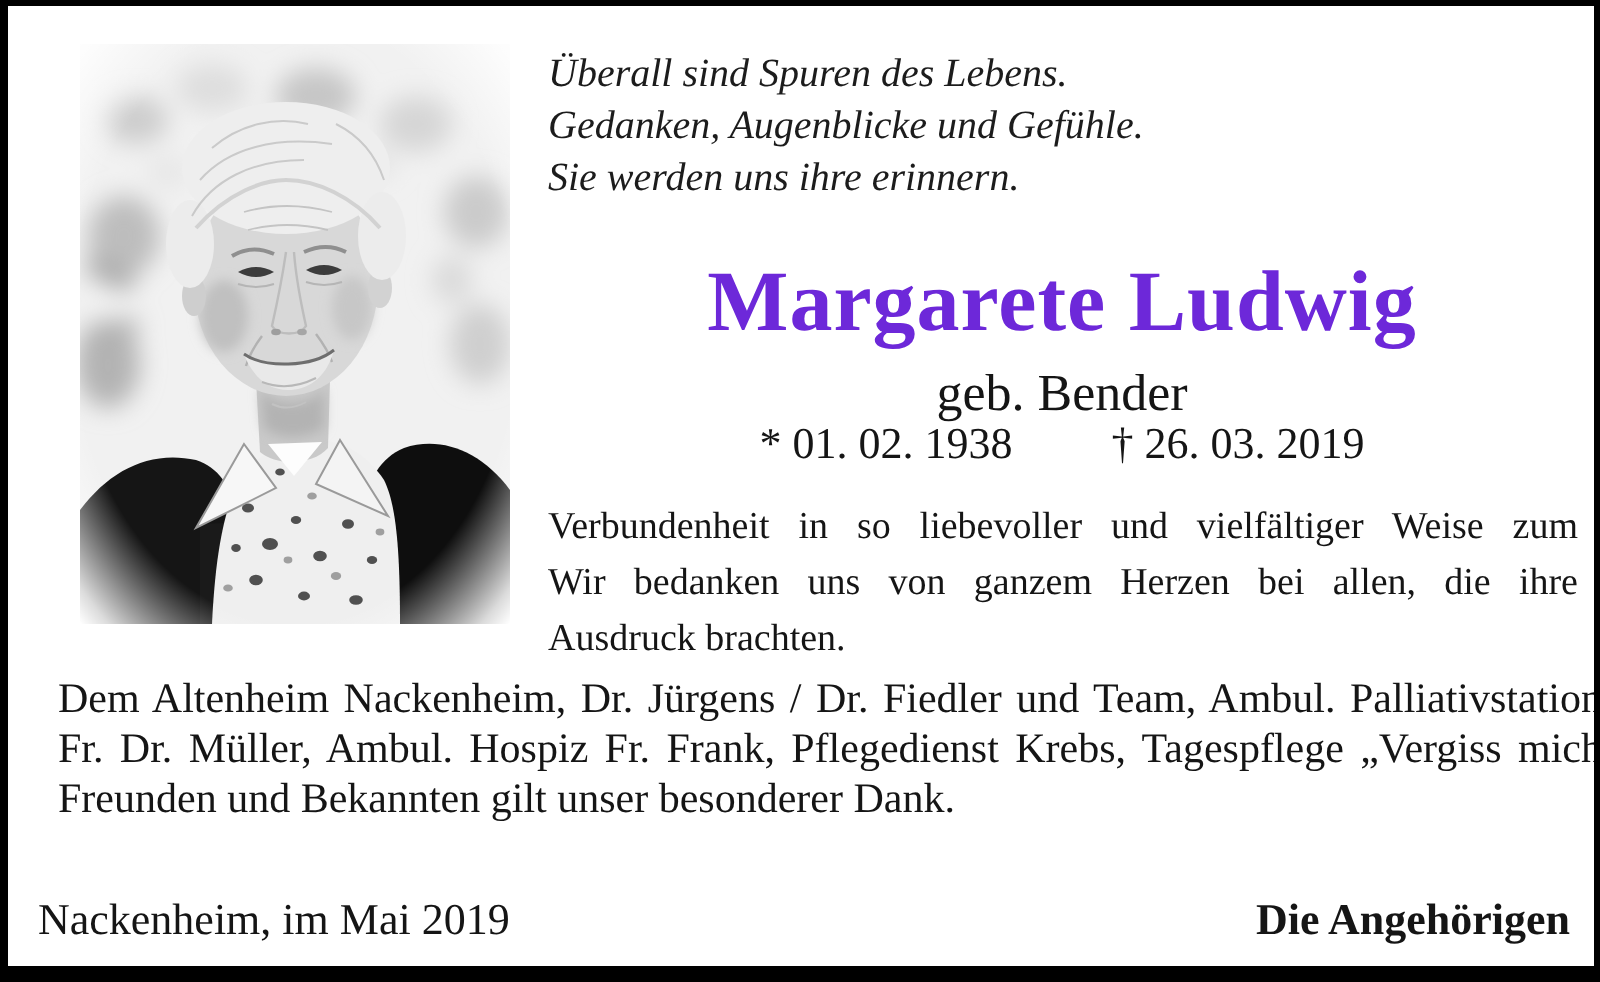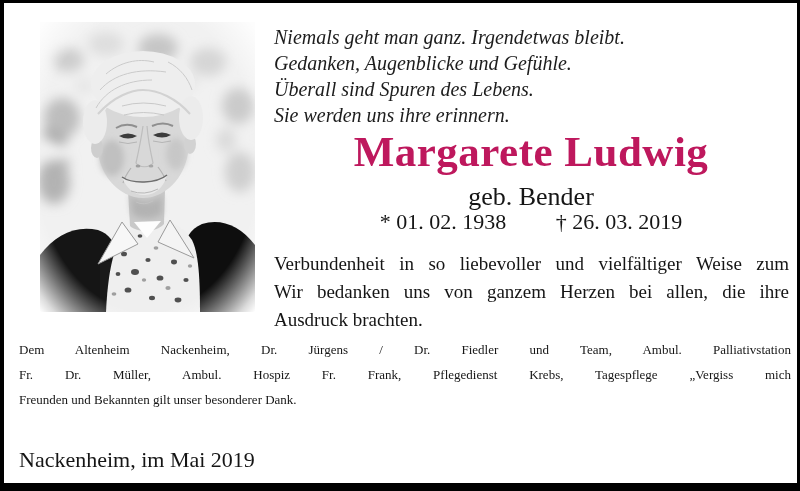--- a/index.html
+++ b/index.html
@@ -34,21 +34,21 @@
   }
   .name {
     position: absolute;
     left: 266px; top: 124px;
     width: 522px;
     margin: 0;
     text-align: center;
     font-size: 43px;
     line-height: 50px;
     font-weight: bold;
-    color: #be185d;
+    color: #6d28d9;
     letter-spacing: 0.5px;
   }
   .maiden {
     position: absolute;
     left: 266px; top: 179px;
     width: 522px;
     text-align: center;
     font-size: 26px;
   }
   .dates {
@@ -61,23 +61,23 @@
   .dates .death { margin-left: 44px; text-align: center; }
   .thanks {
     position: absolute;
     left: 270px; top: 247px;
     width: 515px;
     font-size: 19px;
     line-height: 28px;
   }
   .ack {
     position: absolute;
-    left: 15px; top: 334px;
+    left: 25px; top: 334px;
     width: 772px;
-    font-size: 13px;
+    font-size: 21px;
     line-height: 25px;
   }
   .jline { text-align: justify; text-align-last: justify; }
   .jline.last { text-align-last: left; font-family: Liberation Serif, serif; }
   .footer {
     position: absolute;
     left: 15px; right: 12px; top: 444px;
     display: flex;
     justify-content: space-between;
     align-items: baseline;
@@ -199,23 +199,22 @@
       <path d="M82,155 C92,163 116,163 127,153 C123,168 113,173 104,173 C94,173 86,166 82,155 Z" fill="#e9e9e9"></path>
       <path d="M82,155 C92,162 116,162 127,153" stroke="#6e6e6e" stroke-width="1.5" fill="none"></path>
       <path d="M91,169 Q104,174 118,167" stroke="#b8b8b8" stroke-width="1" fill="none"></path>
       <path d="M96,180 Q104,184 113,179" stroke="#c2c2c2" stroke-width="1" fill="none"></path>
 
       <rect width="215" height="290" fill="url(#vig)"></rect>
     </svg>
   </div>
 
   <div class="poem">
-    <div>Niemals geht man ganz. Irgendetwas bleibt.</div>
+    <div>Überall sind Spuren des Lebens.</div>
     <div>Gedanken, Augenblicke und Gefühle.</div>
-    <div>Überall sind Spuren des Lebens.</div>
     <div>Sie werden uns ihre erinnern.</div>
   </div>
 
   <h1 class="name">Margarete Ludwig</h1>
   <div class="maiden">geb. Bender</div>
   <div class="dates">
     <span class="birth">* 01. 02. 1938</span>
     <span class="death">† 26. 03. 2019</span>
   </div>
 
@@ -226,15 +225,16 @@
   </div>
 
   <div class="ack">
     <div class="jline">Dem Altenheim Nackenheim, Dr. Jürgens / Dr. Fiedler und Team, Ambul. Palliativstation</div>
     <div class="jline">Fr. Dr. Müller, Ambul. Hospiz Fr. Frank, Pflegedienst Krebs, Tagespflege „Vergiss mich</div>
     <div class="jline last">Freunden und Bekannten gilt unser besonderer Dank.</div>
   </div>
 
   <div class="footer">
     <span>Nackenheim, im Mai 2019</span>
+    <span class="sig">Die Angehörigen</span>
   </div>
 
 </div>
 
 </body></html>

